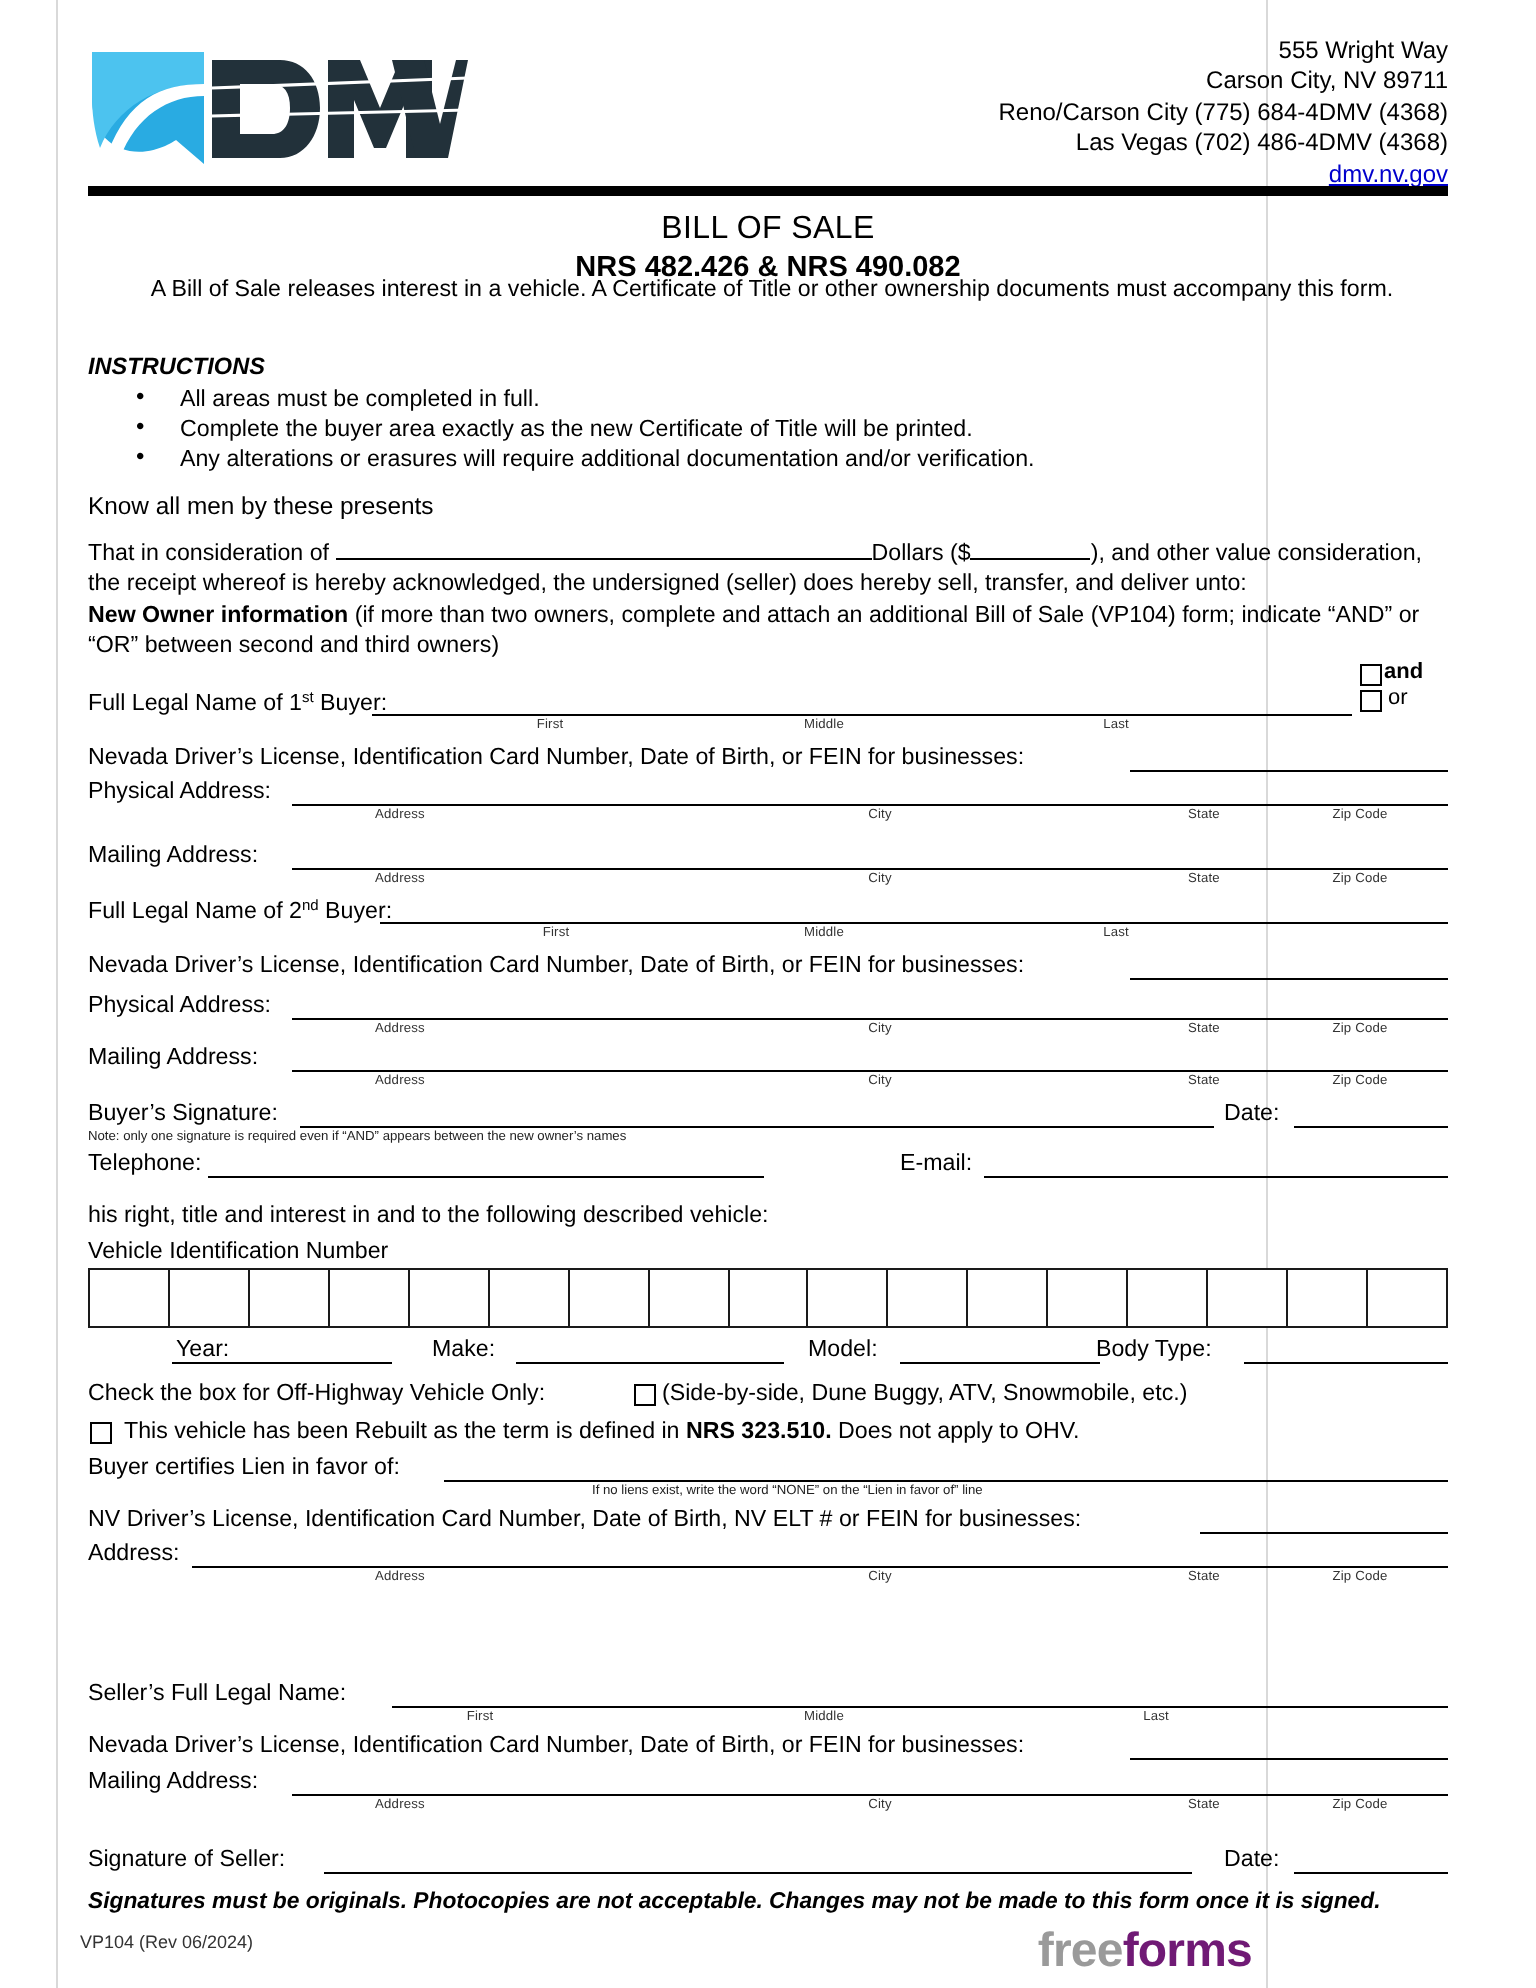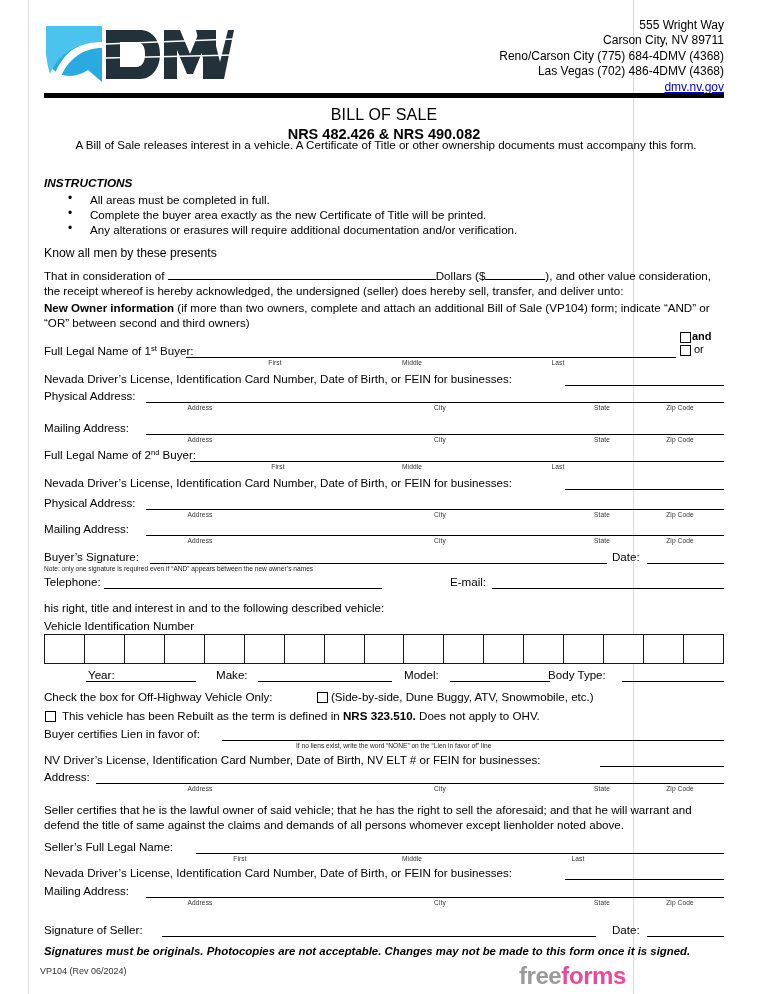--- a/index.html
+++ b/index.html
@@ -225,21 +225,21 @@
     color: #333;
   }
   .watermark {
     position: absolute;
     right: 30px; top: 962px;
     font-size: 24px;
     font-weight: bold;
     letter-spacing: -.4px;
   }
   .wm-free { color: #9a9a9a; }
-  .wm-forms { color: #ec4899; }
+  .wm-forms { color: #701a75; }
 </style>
 </head>
 <body>
 
 <div class="page">
 
   <div class="page-edge"></div>
   <div class="page-edge-r"></div>
 
   <div class="header">
@@ -415,21 +415,20 @@
   <div class="row" style="left:44px; top:753px;">NV Driver’s License, Identification Card Number, Date of Birth, NV ELT # or FEIN for businesses:</div>
   <div class="line" style="left:600px; top:766px; width:124px;"></div>
 
   <div class="row" style="left:44px; top:770px;">Address:</div>
   <div class="line" style="left:96px; top:783px; width:628px;"></div>
   <div class="sub" style="left:170px; top:785px; width:60px;">Address</div>
   <div class="sub" style="left:410px; top:785px; width:60px;">City</div>
   <div class="sub" style="left:572px; top:785px; width:60px;">State</div>
   <div class="sub" style="left:650px; top:785px; width:60px;">Zip Code</div>
 
-  <div class="seller-cert">Seller certifies that he is the lawful owner of said vehicle; that he has the right to sell the aforesaid; and that he will warrant and defend the title of same against the claims and demands of all persons whomever except lienholder noted above.</div>
 
   <div class="row" style="left:44px; top:840px;">Seller’s Full Legal Name:</div>
   <div class="line" style="left:196px; top:853px; width:528px;"></div>
   <div class="sub" style="left:210px; top:855px; width:60px;">First</div>
   <div class="sub" style="left:382px; top:855px; width:60px;">Middle</div>
   <div class="sub" style="left:548px; top:855px; width:60px;">Last</div>
 
   <div class="row" style="left:44px; top:866px;">Nevada Driver’s License, Identification Card Number, Date of Birth, or FEIN for businesses:</div>
   <div class="line" style="left:565px; top:879px; width:159px;"></div>
 

